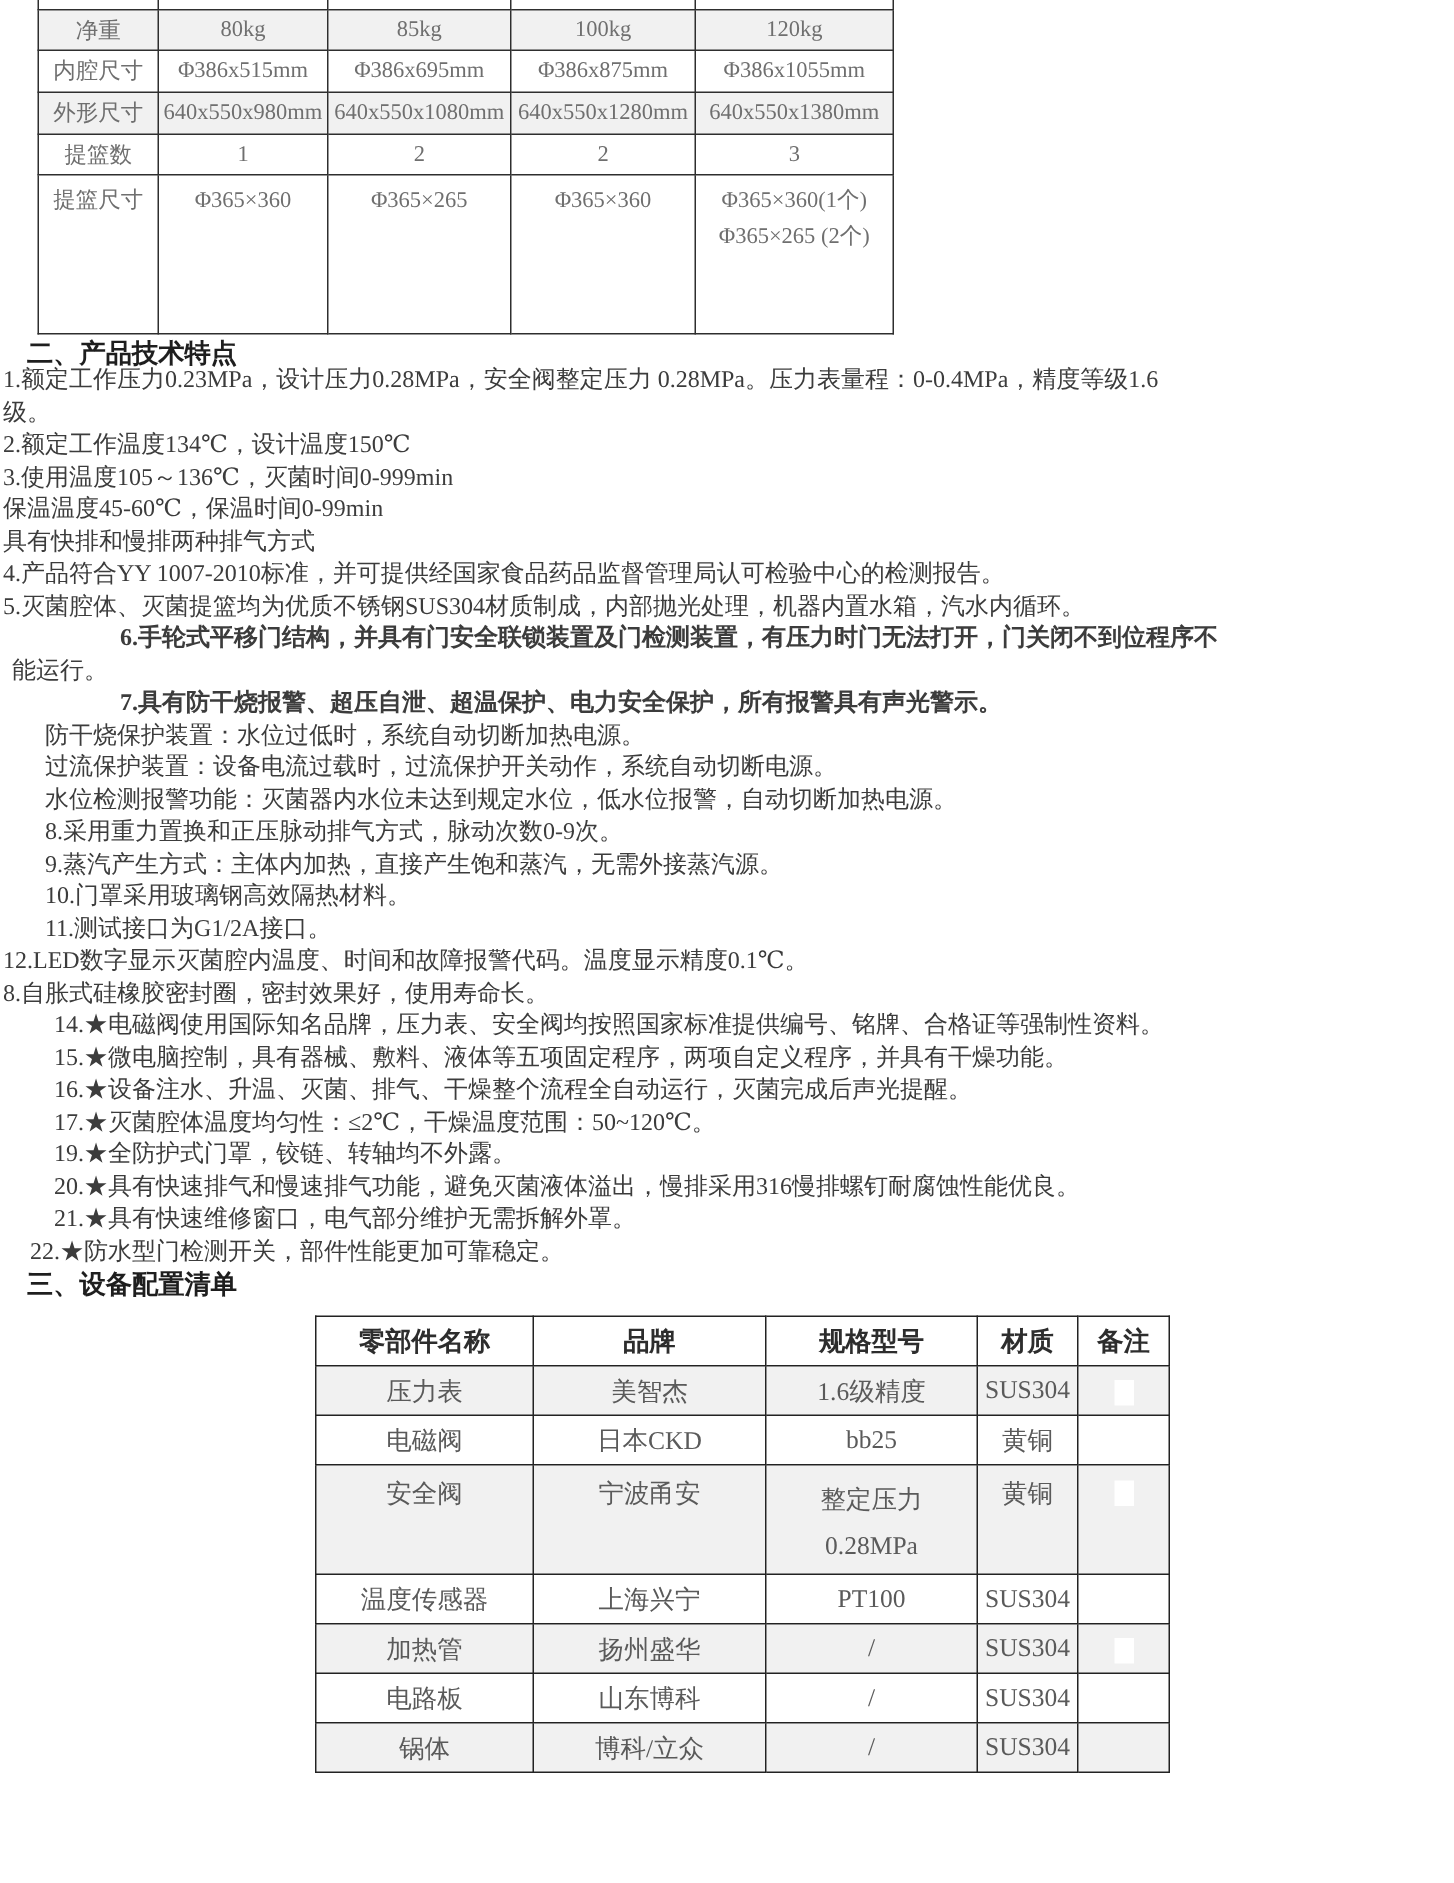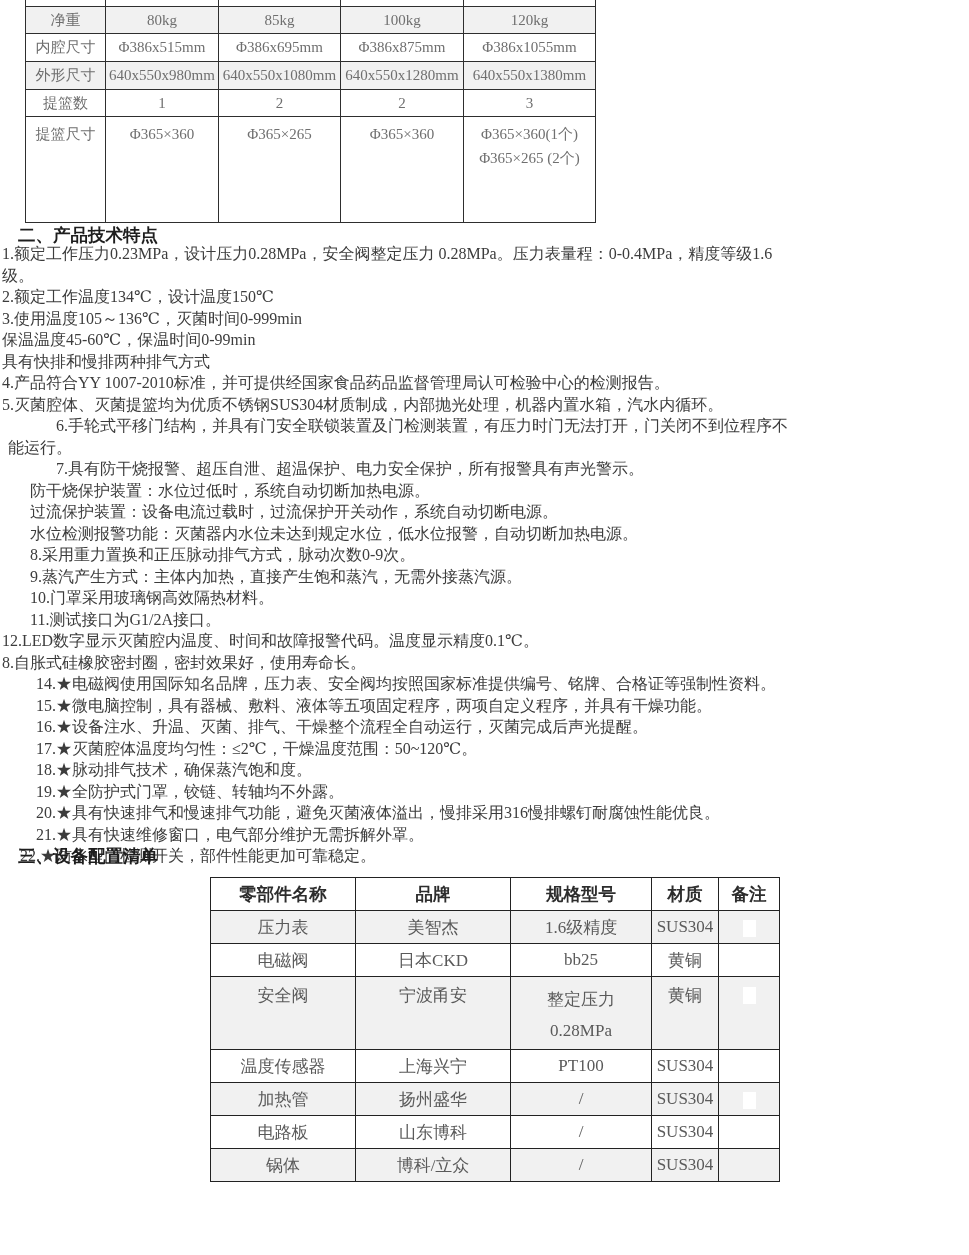--- a/index.html
+++ b/index.html
@@ -43,21 +43,21 @@
   .features{
     position:absolute;left:0;top:243px;width:969px;
     font-size:16px;line-height:21.5px;color:#3c3c3c;
   }
   .features .ln{height:21.5px;white-space:pre;overflow:hidden;}
   .ln.i0{padding-left:2px;}
   .ln.i8{padding-left:8px;}
   .ln.i20{padding-left:20px;}
   .ln.i30{padding-left:30px;}
   .ln.i36{padding-left:36px;}
-  .ln.i56{padding-left:56px;}
+  .ln.i56{padding-left:80px;font-weight:bold;}
   
   .config-table{
     position:absolute;left:210px;top:877px;
     width:569px;
     font-size:17px;color:#5a5a5a;
   }
   .config-table td,.config-table th{
     border:1px solid #222222;
     text-align:center;vertical-align:middle;
     padding:0 2px;overflow:hidden;
@@ -153,21 +153,20 @@
     <div class="ln i30">8.采用重力置换和正压脉动排气方式，脉动次数0-9次。</div>
     <div class="ln i30">9.蒸汽产生方式：主体内加热，直接产生饱和蒸汽，无需外接蒸汽源。</div>
     <div class="ln i30">10.门罩采用玻璃钢高效隔热材料。</div>
     <div class="ln i30">11.测试接口为G1/2A接口。</div>
     <div class="ln i0">12.LED数字显示灭菌腔内温度、时间和故障报警代码。温度显示精度0.1℃。</div>
     <div class="ln i0">8.自胀式硅橡胶密封圈，密封效果好，使用寿命长。</div>
     <div class="ln i36">14.★电磁阀使用国际知名品牌，压力表、安全阀均按照国家标准提供编号、铭牌、合格证等强制性资料。</div>
     <div class="ln i36">15.★微电脑控制，具有器械、敷料、液体等五项固定程序，两项自定义程序，并具有干燥功能。</div>
     <div class="ln i36">16.★设备注水、升温、灭菌、排气、干燥整个流程全自动运行，灭菌完成后声光提醒。</div>
     <div class="ln i36">17.★灭菌腔体温度均匀性：≤2℃，干燥温度范围：50~120℃。</div>
-    <div class="ln i36">18.★脉动排气技术，确保蒸汽饱和度。</div>
     <div class="ln i36">19.★全防护式门罩，铰链、转轴均不外露。</div>
     <div class="ln i36">20.★具有快速排气和慢速排气功能，避免灭菌液体溢出，慢排采用316慢排螺钉耐腐蚀性能优良。</div>
     <div class="ln i36">21.★具有快速维修窗口，电气部分维护无需拆解外罩。</div>
     <div class="ln i20">22.★防水型门检测开关，部件性能更加可靠稳定。</div>
   </div>
 
   <div class="sec-heading heading-3">三、设备配置清单</div>
 
   <table class="config-table">
     <colgroup>

